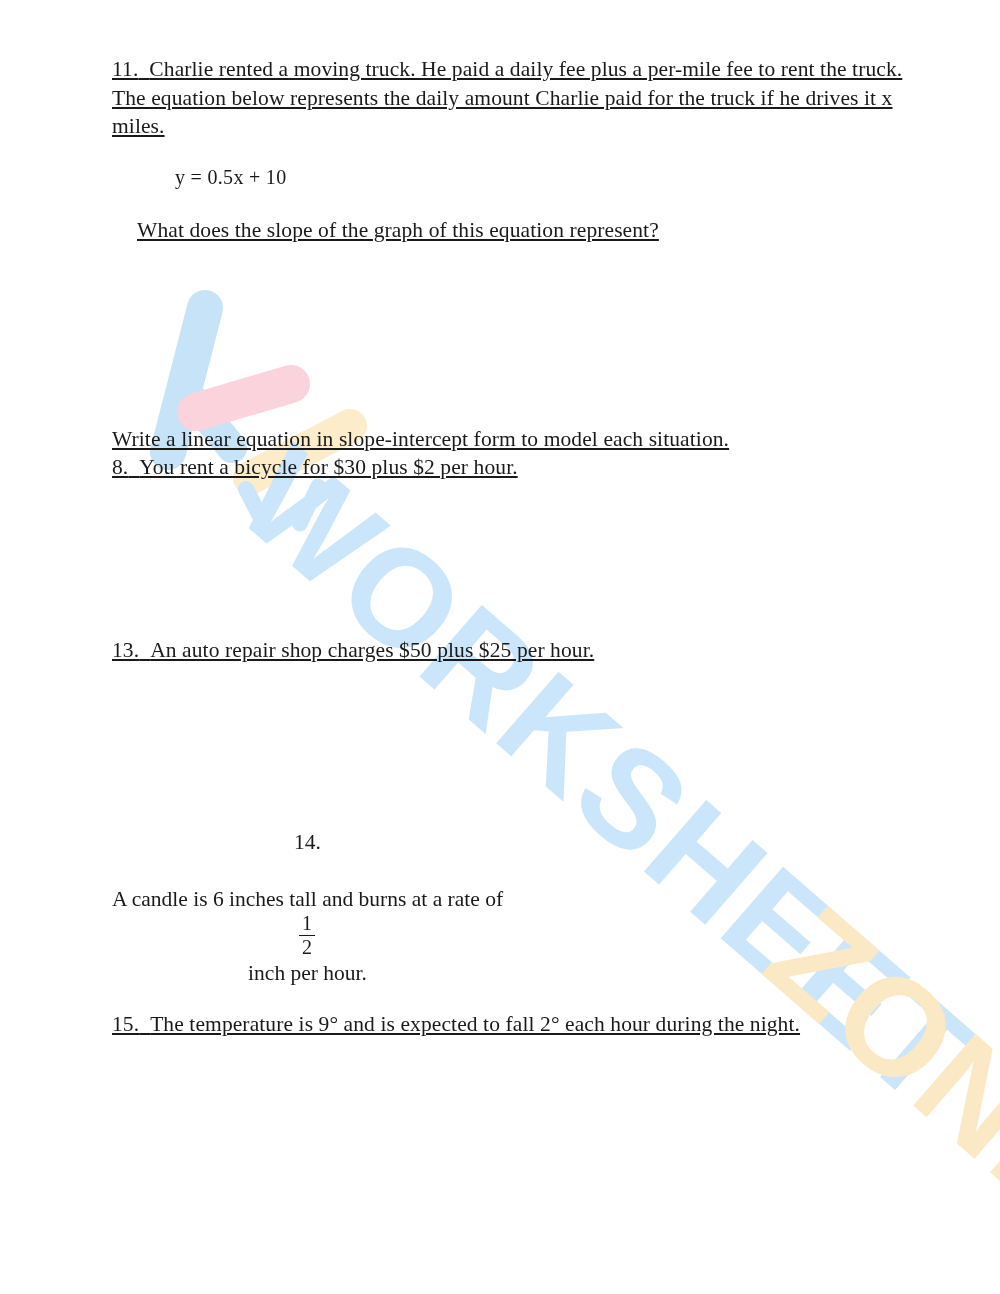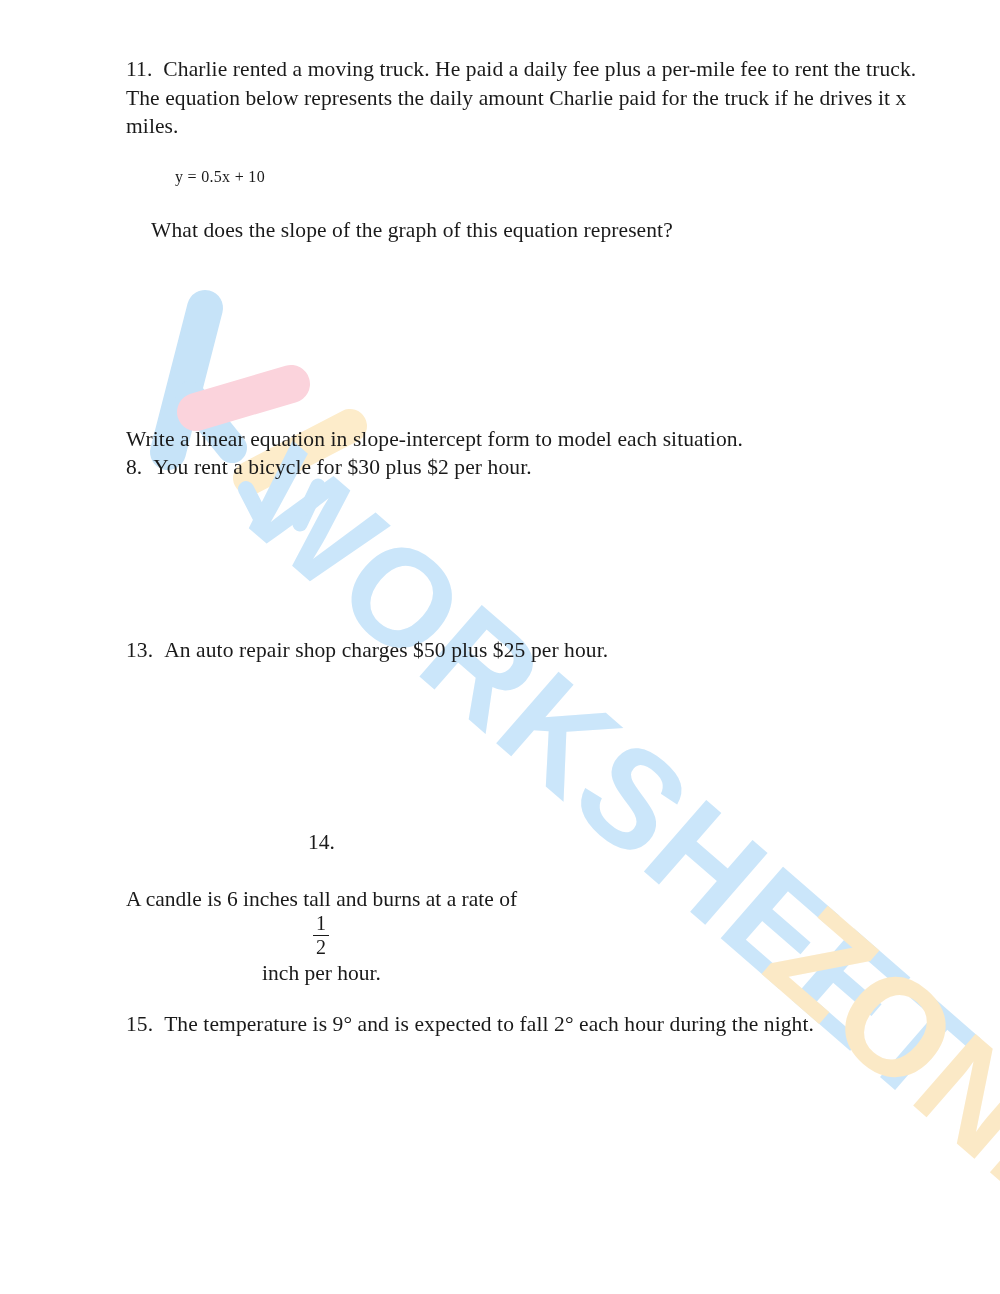--- a/index.html
+++ b/index.html
@@ -31,35 +31,36 @@
 
   
   #content {
     position: relative;
     z-index: 2;
     padding: 0;
   }
 
   .q-block {
     position: absolute;
-    left: 126px;
+    left: 112px;
     width: 812px;
+    text-decoration: underline;
   }
 
   .para {
     font-size: 21.5px;
     line-height: 28.5px;
     text-align: left;
     letter-spacing: 0.1px;
   }
 
   .equation {
     position: absolute;
     left: 175px;
-    font-size: 16px;
+    font-size: 20px;
     line-height: 28.5px;
     letter-spacing: 0.3px;
   }
 
   .inline-row {
     display: block;
     font-size: 21.5px;
     line-height: 28.5px;
     flex-direction: column;
   }

